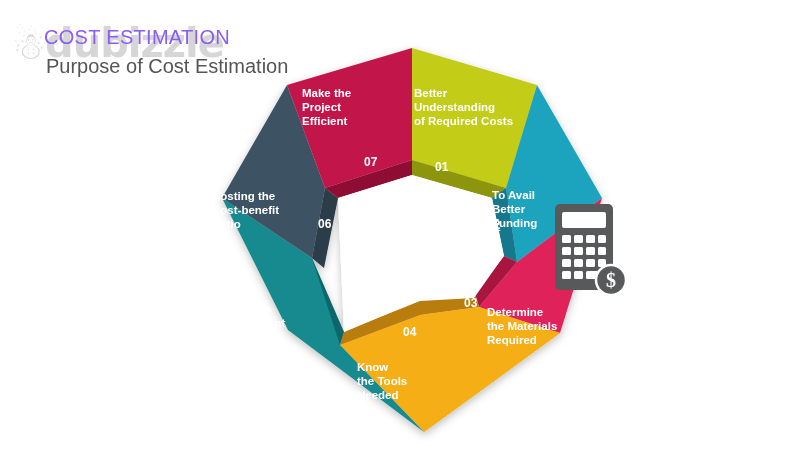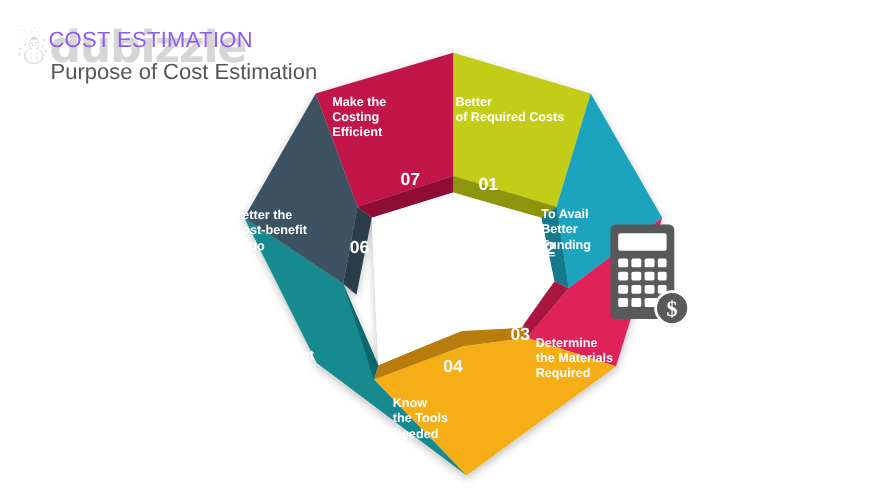--- a/index.html
+++ b/index.html
@@ -53,21 +53,21 @@
     font-size:11.5px;
     font-weight:bold;
     line-height:14px;
     text-align:left;
     width:110px;
     pointer-events:none;
   }
   .num{
     position:absolute;
     color:#ffffff;
-    font-size:16px;
+    font-size:12px;
     font-weight:bold;
     pointer-events:none;
   }
   .calc-wrap{
     position:absolute;
     left:355px;top:170px;width:90px;height:110px;
   }
 </style>
 </head>
 <body>
@@ -126,26 +126,27 @@
     <div class="num" style="left:172px;top:125px;">07</div>
     <div class="num" style="left:243px;top:130px;">01</div>
     <div class="num" style="left:295px;top:188px;text-decoration:underline;">02</div>
     <div class="num" style="left:272px;top:266px;">03</div>
     <div class="num" style="left:211px;top:295px;">04</div>
     <div class="num" style="left:136px;top:265px;padding-left:36px;">05</div>
     <div class="num" style="left:126px;top:187px;">06</div>
 
     <div class="lbl" style="left:110px;top:56px;">
       <div>Make the</div>
-      <div>Costing</div>
+      <div>Project</div>
       <div>Efficient</div>
     </div>
 
     <div class="lbl" style="left:222px;top:56px;">
       <div>Better</div>
+      <div>Understanding</div>
       <div>of Required Costs</div>
     </div>
 
     <div class="lbl" style="left:300px;top:158px;">
       <div>To Avail</div>
       <div>Better</div>
       <div>Funding</div>
     </div>
 
     <div class="lbl" style="left:165px;top:330px;">
@@ -159,21 +160,21 @@
       <div>the Materials</div>
       <div>Required</div>
     </div>
 
     <div class="lbl" style="left:48px;top:272px;">
       <div>Costs</div>
       <div>Efficient</div>
     </div>
 
     <div class="lbl" style="left:20px;top:159px;">
-      <div>Better the</div>
+      <div>Costing the</div>
       <div>Cost-benefit</div>
       <div>Ratio</div>
     </div>
 
     <div class="calc-wrap">
       <svg width="90" height="110" viewBox="0 0 90 110" xmlns="http://www.w3.org/2000/svg">
         <rect x="8" y="4" width="58" height="86" rx="5" fill="#58595b"></rect>
         <rect x="15" y="12" width="44" height="16" rx="2" fill="#ffffff"></rect>
         <g fill="#ffffff">
           <rect x="15" y="35" width="9" height="8" rx="1.5"></rect>

